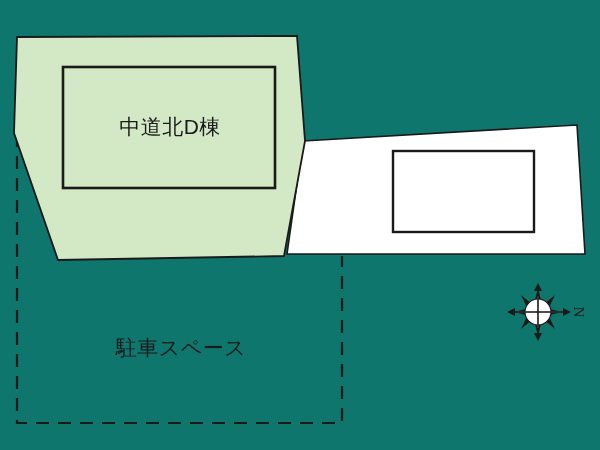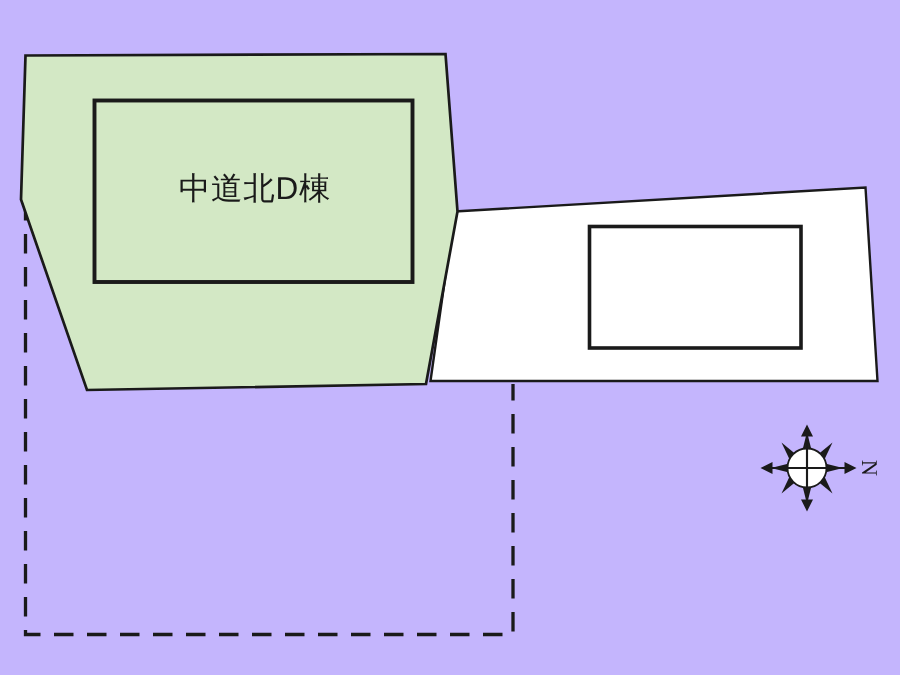--- a/index.html
+++ b/index.html
@@ -7,21 +7,21 @@
     padding: 0;
     background: #ffffff;
   }
   body {
     font-family: "Liberation Sans", "DejaVu Sans", sans-serif;
   }
   #site-plan {
     position: relative;
     width: 600px;
     height: 450px;
-    background: #c4b5fd;
+    background: #0f766e;
     overflow: hidden;
   }
   #plan-svg {
     position: absolute;
     left: 0;
     top: 0;
     width: 600px;
     height: 450px;
     display: block;
   }
@@ -94,16 +94,17 @@
       <line x1="538" y1="312" x2="568" y2="312" stroke="#1a1a1a" stroke-width="1.4"></line>
       <polygon points="571,312 563,308 563,316" fill="#1a1a1a"></polygon>
       <line x1="538" y1="312" x2="510" y2="312" stroke="#1a1a1a" stroke-width="1.4"></line>
       <polygon points="507,312 515,308 515,316" fill="#1a1a1a"></polygon>
     </g>
 
   </svg>
 
   <div class="plan-label" id="building-d-label">中道北D棟</div>
 
+  <div class="plan-label" id="parking-label">駐車スペース</div>
 
   <div id="compass-north-letter">N</div>
 
 </div>
 
 </body></html>

